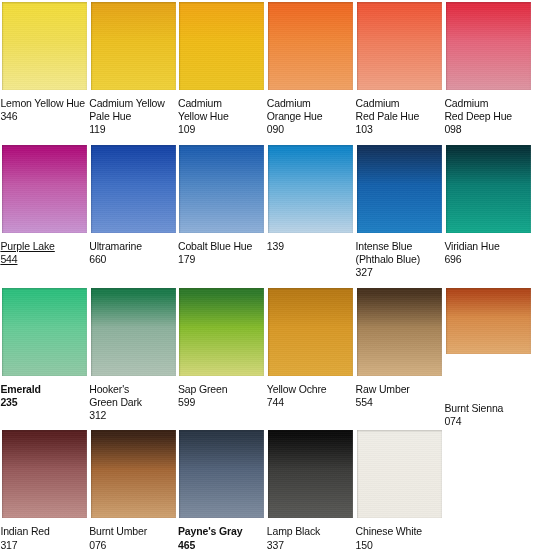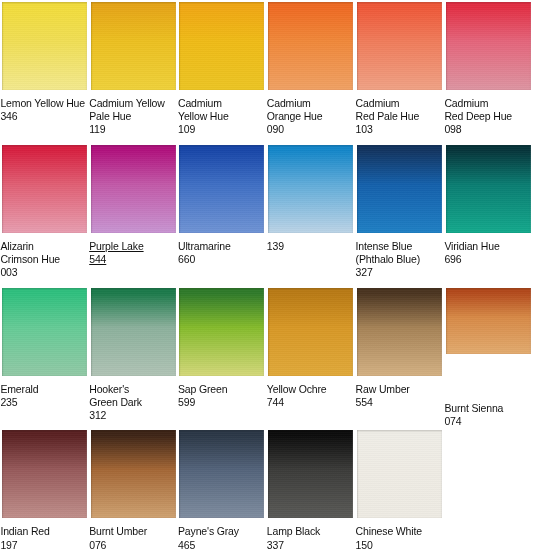--- a/index.html
+++ b/index.html
@@ -154,32 +154,20 @@
         <div class="edge"></div>
       </div>
       <div class="caption" style="color: rgb(17, 17, 17);">
         <span class="cap-name">Cadmium
 Red Deep Hue</span>
         <span class="cap-code">098</span>
       </div>
     </div>
     <div class="cell">
       <div class="swatch">
-        <div class="grad" style="background: linear-gradient(rgb(215, 32, 64) 0%, rgb(215, 32, 64) 6%, rgb(224, 95, 116) 45%, rgb(231, 158, 176) 100%);"></div>
-        <div class="striations"></div>
-        <div class="edge"></div>
-      </div>
-      <div class="caption" style="color: rgb(17, 17, 17);">
-        <span class="cap-name">Alizarin
-Crimson Hue</span>
-        <span class="cap-code">003</span>
-      </div>
-    </div>
-    <div class="cell">
-      <div class="swatch">
         <div class="grad" style="background: linear-gradient(rgb(176, 17, 125) 0%, rgb(176, 17, 125) 6%, rgb(194, 89, 168) 45%, rgb(200, 149, 210) 100%);"></div>
         <div class="striations"></div>
         <div class="edge"></div>
       </div>
       <div class="caption" style="color: rgb(17, 17, 17); text-decoration: underline;">
         <span class="cap-name">Purple Lake</span>
         <span class="cap-code">544</span>
       </div>
     </div>
     <div class="cell">
@@ -188,20 +176,31 @@
         <div class="striations"></div>
         <div class="edge"></div>
       </div>
       <div class="caption" style="color: rgb(17, 17, 17);">
         <span class="cap-name">Ultramarine</span>
         <span class="cap-code">660</span>
       </div>
     </div>
     <div class="cell">
       <div class="swatch">
+        <div class="grad" style="background: linear-gradient(rgb(31, 95, 176) 0%, rgb(31, 95, 176) 6%, rgb(79, 134, 196) 45%, rgb(143, 176, 216) 100%);"></div>
+        <div class="striations"></div>
+        <div class="edge"></div>
+      </div>
+      <div class="caption" style="color: rgb(17, 17, 17);">
+        <span class="cap-name">Cobalt Blue Hue</span>
+        <span class="cap-code">179</span>
+      </div>
+    </div>
+    <div class="cell">
+      <div class="swatch">
         <div class="grad" style="background: linear-gradient(rgb(19, 134, 201) 0%, rgb(19, 134, 201) 6%, rgb(97, 172, 217) 45%, rgb(188, 212, 230) 100%);"></div>
         <div class="striations"></div>
         <div class="edge"></div>
       </div>
       <div class="caption" style="color: rgb(17, 17, 17);">
         <span class="cap-code">139</span>
       </div>
     </div>
     <div class="cell">
       <div class="swatch">
@@ -225,21 +224,21 @@
         <span class="cap-name">Viridian Hue</span>
         <span class="cap-code">696</span>
       </div>
     </div>
     <div class="cell">
       <div class="swatch">
         <div class="grad" style="background: linear-gradient(rgb(47, 192, 126) 0%, rgb(47, 192, 126) 6%, rgb(101, 203, 150) 45%, rgb(146, 201, 166) 100%);"></div>
         <div class="striations"></div>
         <div class="edge"></div>
       </div>
-      <div class="caption" style="color: rgb(17, 17, 17);">
+      <div class="caption" style="color: rgb(17, 17, 17); font-weight: bold;">
         <span class="cap-name">Emerald</span>
         <span class="cap-code">235</span>
       </div>
     </div>
     <div class="cell">
       <div class="swatch">
         <div class="grad" style="background: linear-gradient(rgb(28, 122, 75) 0%, rgb(28, 122, 75) 6%, rgb(140, 176, 156) 45%, rgb(176, 196, 181) 100%);"></div>
         <div class="striations"></div>
         <div class="edge"></div>
       </div>
@@ -294,41 +293,41 @@
       </div>
     </div>
     <div class="cell">
       <div class="swatch">
         <div class="grad" style="background: linear-gradient(rgb(90, 33, 34) 0%, rgb(90, 33, 34) 6%, rgb(150, 89, 90) 45%, rgb(192, 143, 139) 100%);"></div>
         <div class="striations"></div>
         <div class="edge"></div>
       </div>
       <div class="caption" style="color: rgb(17, 17, 17);">
         <span class="cap-name">Indian Red</span>
-        <span class="cap-code">197</span>
+        <span class="cap-code">317</span>
       </div>
     </div>
     <div class="cell">
       <div class="swatch">
         <div class="grad" style="background: linear-gradient(rgb(61, 36, 22) 0%, rgb(61, 36, 22) 6%, rgb(163, 102, 53) 45%, rgb(207, 162, 113) 100%);"></div>
         <div class="striations"></div>
         <div class="edge"></div>
       </div>
       <div class="caption" style="color: rgb(17, 17, 17);">
         <span class="cap-name">Burnt Umber</span>
         <span class="cap-code">076</span>
       </div>
     </div>
     <div class="cell">
       <div class="swatch">
         <div class="grad" style="background: linear-gradient(rgb(43, 55, 70) 0%, rgb(43, 55, 70) 6%, rgb(83, 99, 122) 45%, rgb(127, 141, 160) 100%);"></div>
         <div class="striations"></div>
         <div class="edge"></div>
       </div>
-      <div class="caption" style="color: rgb(17, 17, 17);">
+      <div class="caption" style="color: rgb(17, 17, 17); font-weight: bold;">
         <span class="cap-name">Payne's Gray</span>
         <span class="cap-code">465</span>
       </div>
     </div>
     <div class="cell">
       <div class="swatch">
         <div class="grad" style="background: linear-gradient(rgb(12, 12, 12) 0%, rgb(12, 12, 12) 6%, rgb(59, 59, 57) 45%, rgb(90, 90, 87) 100%);"></div>
         <div class="striations"></div>
         <div class="edge"></div>
       </div>

